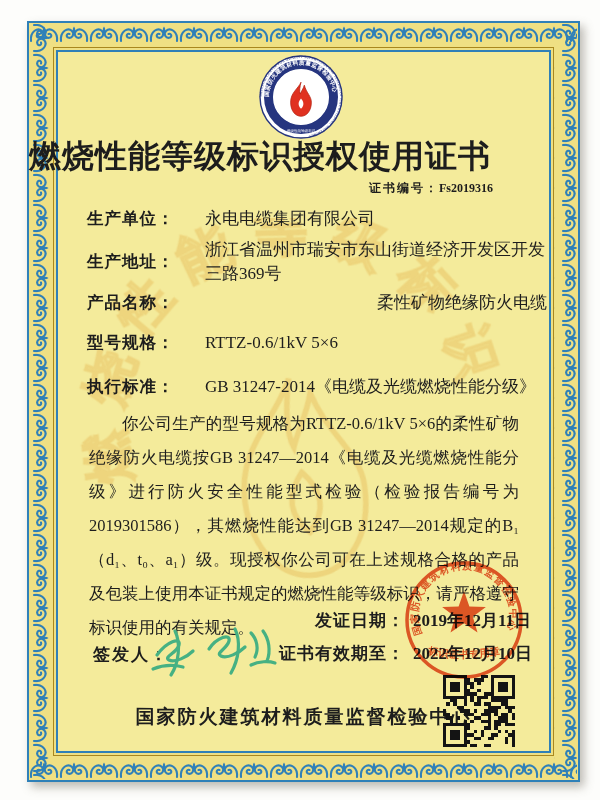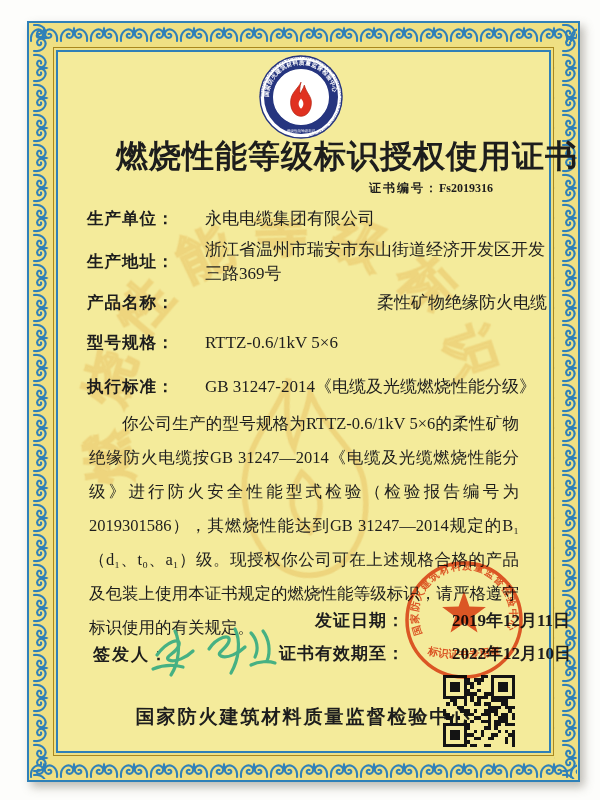--- a/index.html
+++ b/index.html
@@ -8,34 +8,34 @@
   .cert{position:absolute;left:27px;top:21px;width:549px;height:757px;
         border:2px solid #2f80b8;background:#efe083;
         box-shadow:4px 5px 9px rgba(110,105,90,.45);}
   .border-pattern{position:absolute;inset:0;width:100%;height:100%;}
   .inner-gold{position:absolute;inset:24px;border:1px solid #a8871e;}
   .panel{position:absolute;inset:27px;border:2px solid #2f80b8;background:#f4eb9b;}
   .abs{position:absolute;}
   .watermark{left:35px;top:195px;width:470px;height:470px;z-index:1;pointer-events:none;}
   .content{z-index:2;}
   .logo{left:229px;top:31px;width:86px;height:86px;z-index:2;}
-  .title{left:0;right:0;top:112px;text-align:right;font-size:32px;font-weight:bold;
+  .title{left:0;right:0;top:112px;text-align:left;font-size:32px;font-weight:bold;
          letter-spacing:1px;z-index:2;}
   .certno{right:85px;top:157px;font-size:12px;font-weight:bold;z-index:2;}
   .certno .lbl{letter-spacing:2px;}
   .frow{left:58px;width:460px;display:flex;align-items:center;z-index:2;}
   .flabel{flex:0 0 92px;font-size:16.5px;font-weight:bold;letter-spacing:1px;white-space:nowrap;}
   .fvalue{margin-left:26px;font-size:17px;line-height:24px;}
   .nowrap{white-space:nowrap;}
   .r1{top:184px;} .r2{top:210px;height:58px;} .r3{top:268px;justify-content:space-between;} .r4{top:308px;align-items:center;} .r5{top:352px;align-items:center;}
   .body-par{left:60px;top:384px;width:430px;font-size:16.5px;line-height:34px;
             text-align:justify;text-indent:2em;z-index:2;}
   .signer{left:64px;top:620px;font-size:17px;font-weight:bold;letter-spacing:2px;z-index:2;}
   .signature{left:118px;top:596px;width:135px;height:66px;z-index:3;}
-  .daterow{left:226px;width:300px;font-size:17px;font-weight:bold;z-index:2;display:flex;gap:39px;}
+  .daterow{left:226px;width:300px;font-size:17px;font-weight:bold;z-index:2;display:flex;}
   .da{top:586px;} .db{top:619px;}
   .dlabel{flex:0 0 150px;text-align:right;letter-spacing:1px;white-space:nowrap;}
   .dvalue{margin-left:8px;white-space:nowrap;}
   .seal{left:371px;top:533px;width:128px;height:128px;z-index:5;opacity:.88;
         mix-blend-mode:multiply;}
   .qr{left:414px;top:652px;width:72px;height:72px;z-index:3;}
   .footer{left:0;right:0;top:681px;text-align:center;font-size:19px;font-weight:bold;
           letter-spacing:2px;z-index:2;}
 </style>
 </head>

